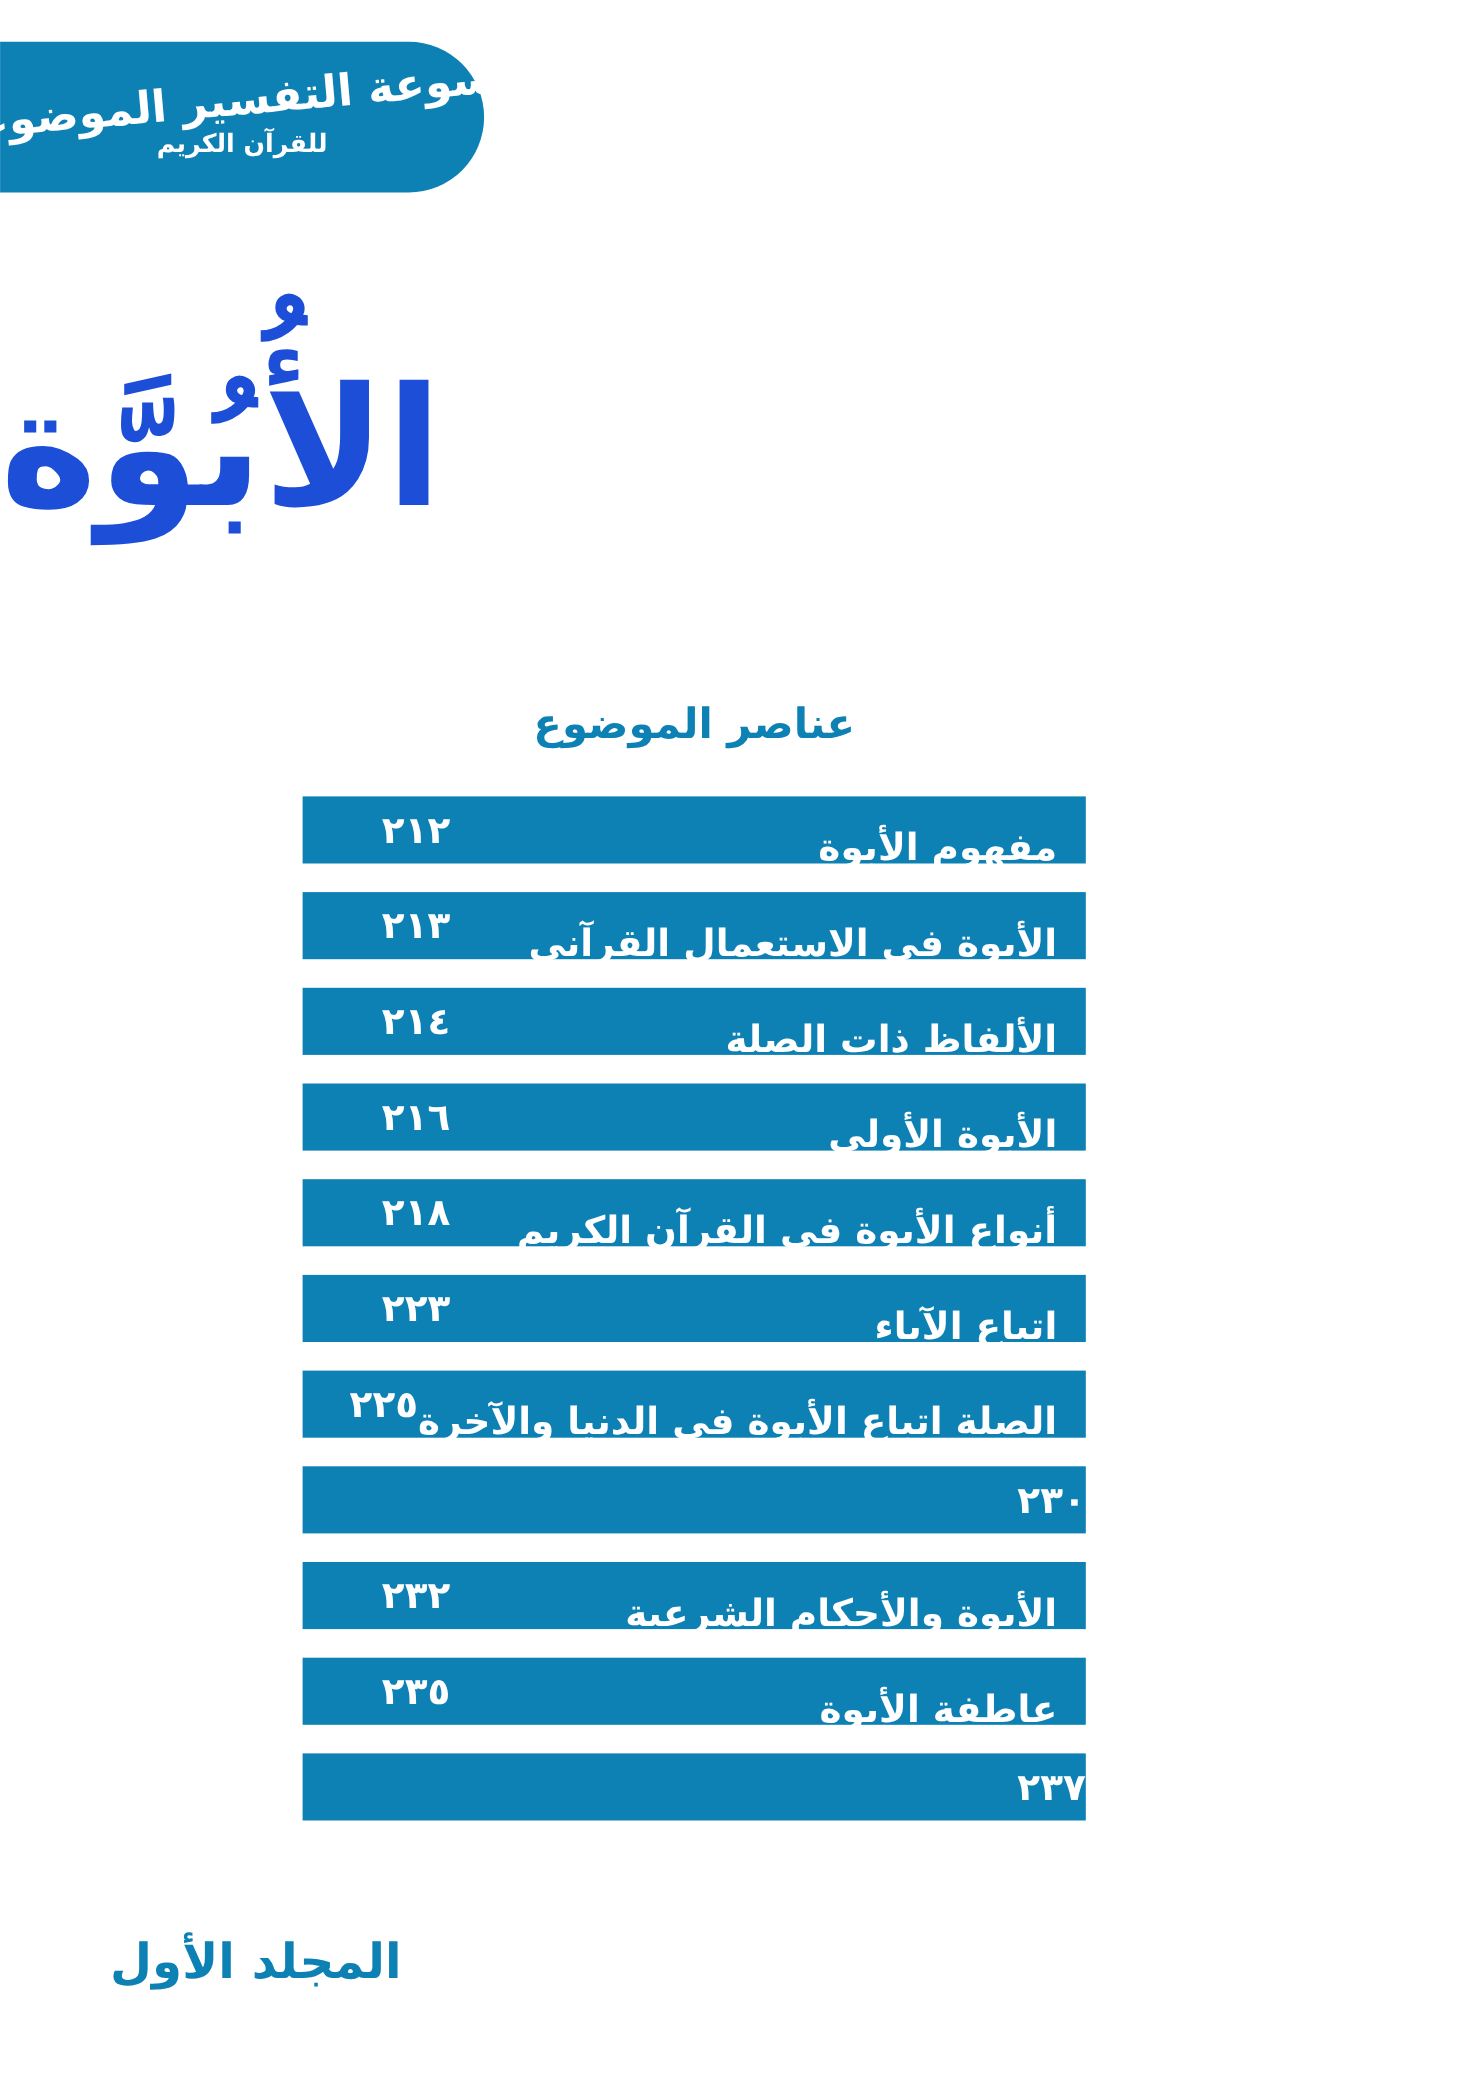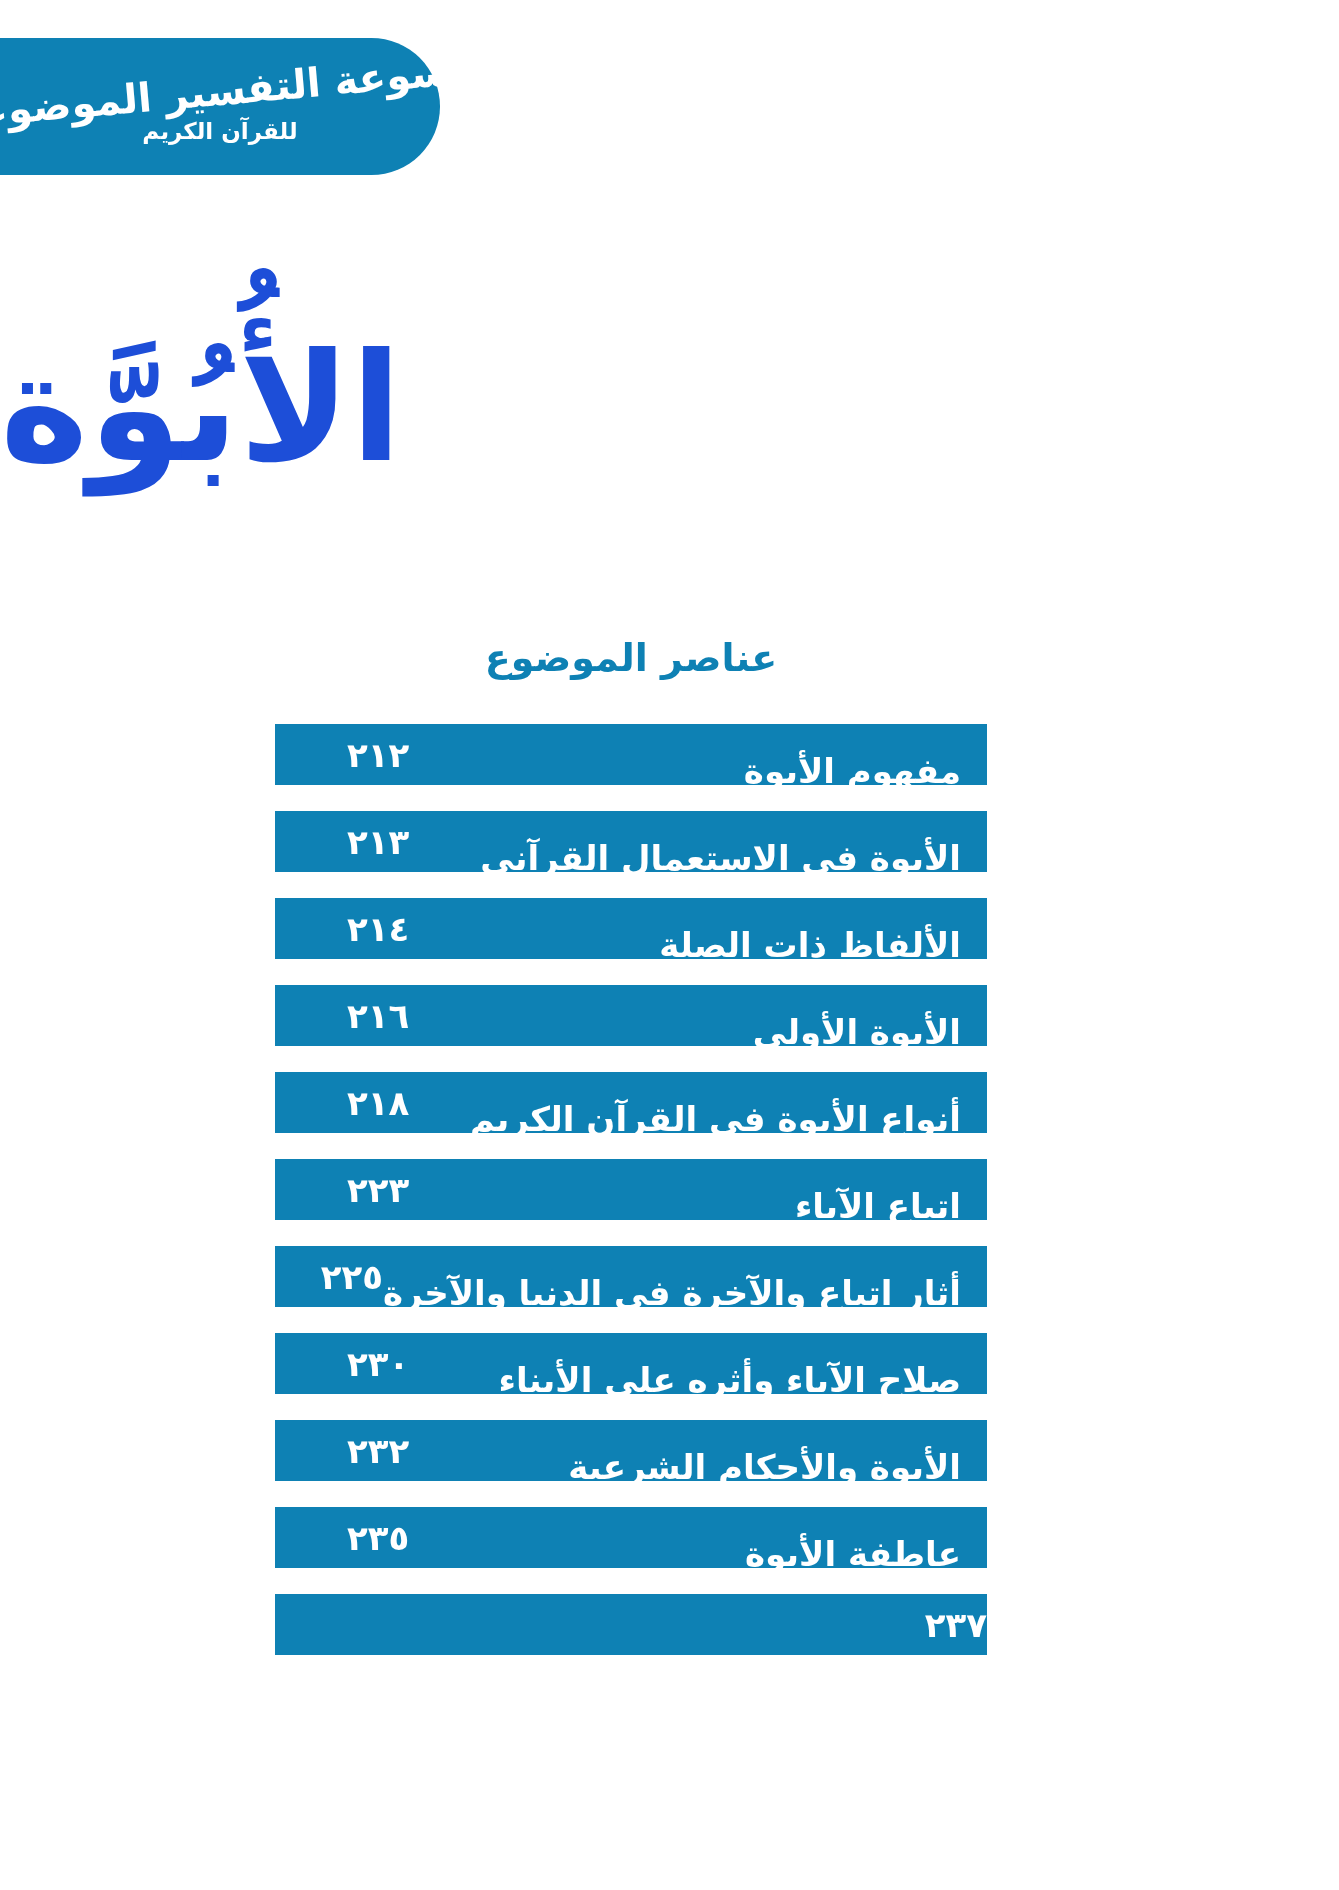--- a/index.html
+++ b/index.html
@@ -160,38 +160,38 @@
     <span class="toc-label">أنواع الأبوة في القرآن الكريم</span>
     <span class="toc-page">٢١٨</span>
   </div>
 
   <div class="toc-row">
     <span class="toc-label">اتباع الآباء</span>
     <span class="toc-page">٢٢٣</span>
   </div>
 
   <div class="toc-row">
-    <span class="toc-label">أثار اتباع والآخرة في الدنيا والآخرة</span>
+    <span class="toc-label">الصلة اتباع الأبوة في الدنيا والآخرة</span>
     <span class="toc-page">٢٢٥</span>
   </div>
 
   <div class="toc-row">
-    <span class="toc-label">صلاح الآباء وأثره على الأبناء</span>
     <span class="toc-page">٢٣٠</span>
   </div>
 
   <div class="toc-row">
     <span class="toc-label">الأبوة والأحكام الشرعية</span>
     <span class="toc-page">٢٣٢</span>
   </div>
 
   <div class="toc-row">
     <span class="toc-label">عاطفة الأبوة</span>
     <span class="toc-page">٢٣٥</span>
   </div>
 
   <div class="toc-row">
     <span class="toc-page">٢٣٧</span>
   </div>
 </div>
 
+  <div class="volume">المجلد الأول</div>
 
 </div>
 
 </body></html>

